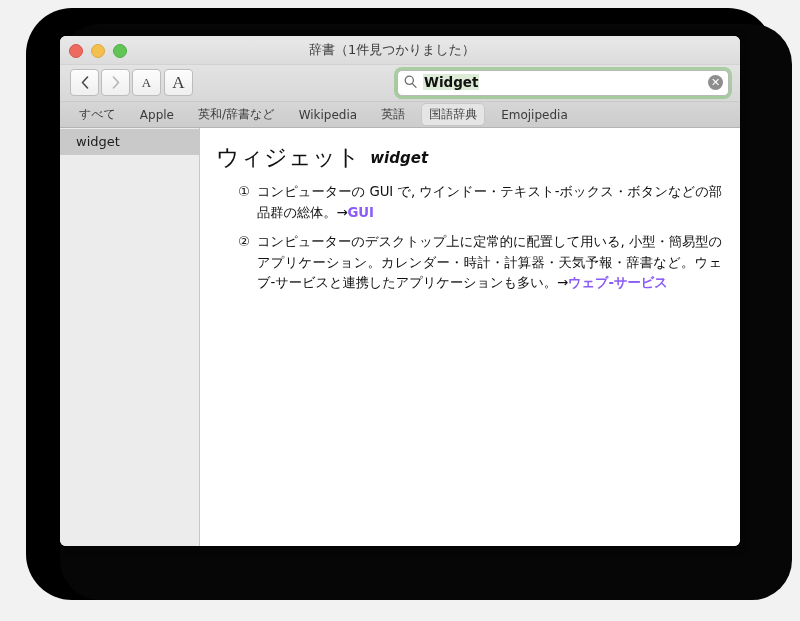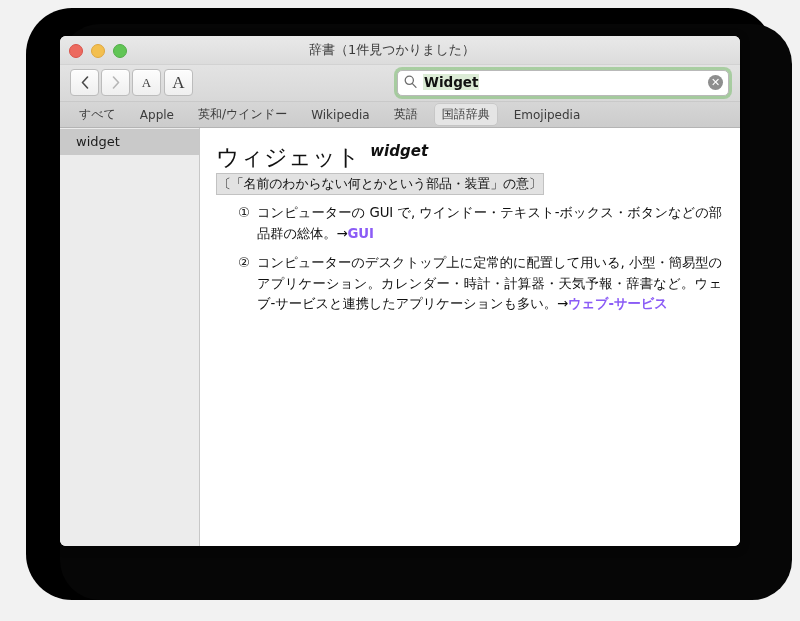--- a/index.html
+++ b/index.html
@@ -209,22 +209,23 @@
   #content {
     flex: 1;
     background: #ffffff;
     padding: 14px 18px 0 16px;
     font-family: "DejaVu Sans", sans-serif;
     color: #101010;
     position: relative;
   }
   #headword-row {
     display: flex;
-    align-items: flex-start;
+    align-items: center;
     gap: 10px;
+    margin-bottom: 9px;
   }
   #headword {
     font-size: 23px;
     letter-spacing: 0.5px;
   }
   #headword-roman {
     font-size: 15px;
     font-weight: bold;
     font-style: italic;
   }
@@ -308,41 +309,40 @@
         </svg>
       </span>
       <span id="search-value">Widget</span>
       <span id="search-clear">✕</span>
     </div>
   </div>
 
   <div id="tabbar">
     <div class="tab">すべて</div>
     <div class="tab">Apple</div>
-    <div class="tab">英和/ウインドー</div>
+    <div class="tab">英和/辞書など</div>
     <div class="tab">Wikipedia</div>
     <div class="tab">英語</div>
     <div class="tab selected">国語辞典</div>
     <div class="tab">Emojipedia</div>
   </div>
 
   <div id="body-split">
 
     <div id="sidebar">
       <div class="side-item selected">widget</div>
     </div>
 
     <div id="content">
 
       <div id="headword-row">
         <span id="headword">ウィジェット</span>
         <span id="headword-roman">widget</span>
       </div>
 
-      <div id="etym">〔「名前のわからない何とかという部品・装置」の意〕</div>
 
       <div class="sense">
         <span class="sense-num">①</span>
         <span class="sense-text"><span>コンピューターの GUI で, ウインドー・テキスト-ボックス・ボタンなどの部品群の総体。→</span><span class="xref">GUI</span></span>
       </div>
 
       <div class="sense">
         <span class="sense-num">②</span>
         <span class="sense-text"><span>コンピューターのデスクトップ上に定常的に配置して用いる, 小型・簡易型のアプリケーション。カレンダー・時計・計算器・天気予報・辞書など。ウェブ-サービスと連携したアプリケーションも多い。→</span><span class="xref">ウェブ-サービス</span></span>
       </div>

